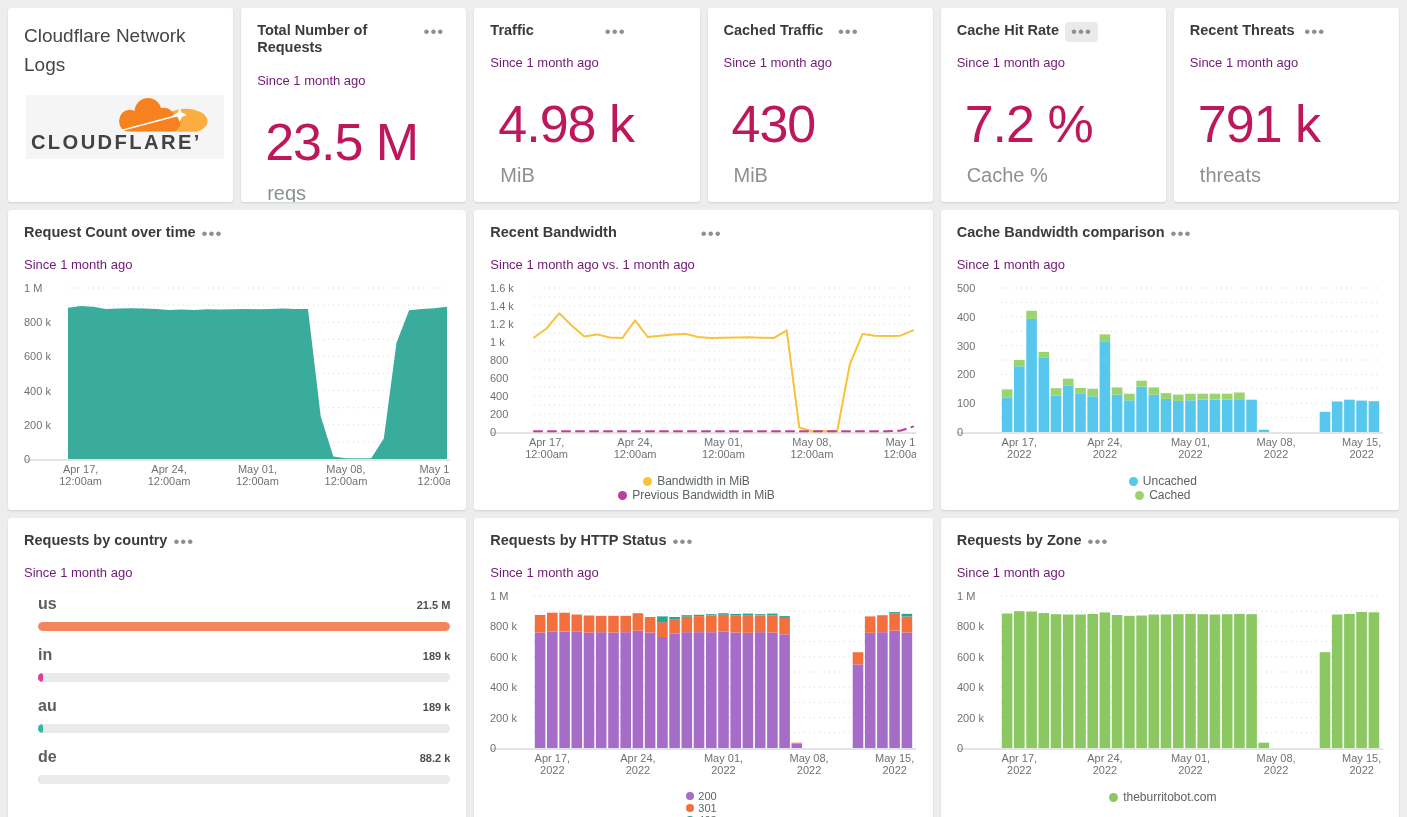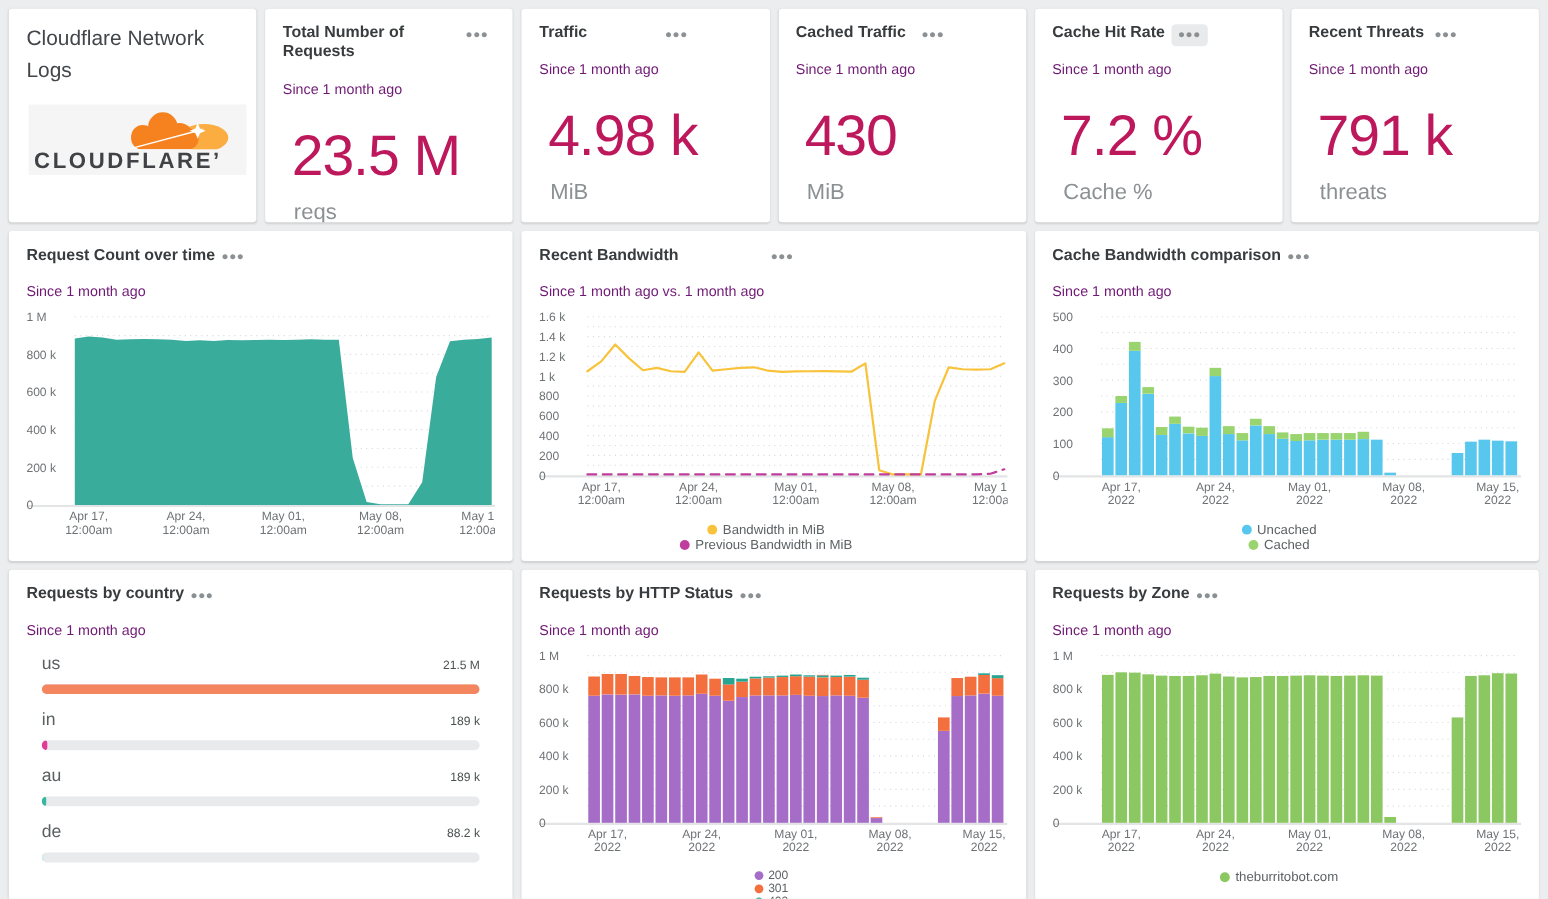--- a/index.html
+++ b/index.html
@@ -20,34 +20,34 @@
   .card-head { display:flex; justify-content:flex-start; align-items:flex-start; }
   .card-title { font-size:14.5px; font-weight:bold; color:#393c3e; line-height:1.2; }
   .card-sub { font-size:13px; color:#701a75; margin-top:16px; }
   .menu-btn { color:#8b9093; font-size:17px; line-height:12px; letter-spacing:1px;
               cursor:pointer; padding:4px 6px; border-radius:4px; user-select:none; }
   .menu-btn.hl { background:#e9eaeb; }
   .big-value { font-size:52px; color:#be185d; margin:24px 0 0 8px; letter-spacing:-1px; white-space:nowrap; }
   .big-unit { font-size:20px; color:#8b9193; margin:10px 0 0 10px; }
   .brand-title { font-size:19px; color:#42464a; line-height:1.5; }
   .logo-box { margin:16px 0 0 2px; background:#f5f5f5; width:198px; height:64px;
-              display:flex; align-items:flex-end; justify-content:center; }
+              display:flex; align-items:flex-start; justify-content:center; }
   svg.chart { display:block; margin-top:6px; }
   .ylab { font-size:11px; fill:#6e7275; }
   .xlab { font-size:11px; fill:#6e7275; }
   .legend { display:flex; align-items:center; margin:8px 0 0 4px;flex-direction:column; }
   .legend-item { display:flex; align-items:center; cursor:pointer; }
   .legend .dot { width:9px; height:9px; border-radius:50%; margin-right:5px; flex:none; }
   .legend-label { font-size:12px; color:#5c6264; white-space:nowrap; }
   .legend.compact .legend-item { margin-right:8px; }
   .legend:not(.compact) .legend-item { margin-right:18px; }
   .legend.compact .legend-label { font-size:11px; }
   .legend.compact .dot { width:8px; height:8px; margin-right:4px; }
   .country-rows { margin-top:6px; }
-  .country-row { margin:15px 14px 0 14px; }
+  .country-row { margin:15px 0 0 14px;font-weight:bold; }
   .cr-top { display:flex; justify-content:space-between; align-items:baseline; margin-bottom:9px; }
   .cr-label { font-size:16px; color:#5a6061; }
   .cr-value { font-size:11px; color:#4b5152; }
   .cr-track { height:9px; border-radius:5px; background:#e9eaeb; overflow:hidden; }
   .cr-fill { height:100%; border-radius:5px; }
 </style>
 </head>
 <body>
 
 <div class="wrap">

